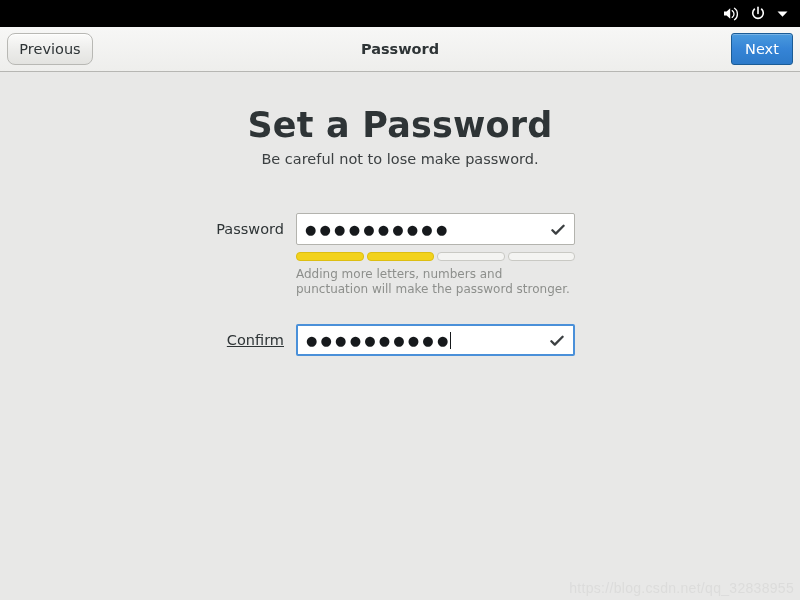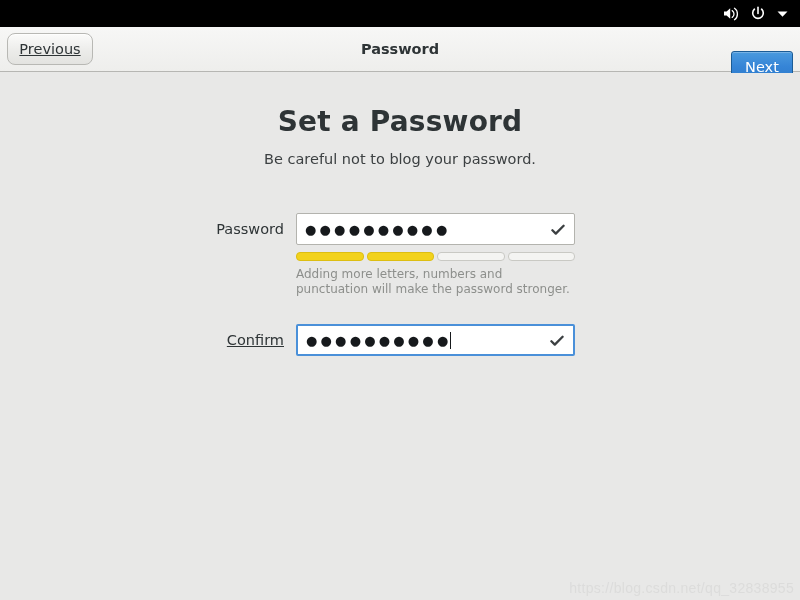--- a/index.html
+++ b/index.html
@@ -61,21 +61,20 @@
     border: 1px solid #b8b8b4;
     border-radius: 8px;
     background: linear-gradient(to bottom, #fbfbfa 0%, #ececea 55%, #e3e3e0 100%);
     color: #2e3436;
     font-size: 14.5px;
     line-height: 30px;
     text-align: center;
     box-sizing: border-box;
     cursor: pointer;
     box-shadow: 0 1px 0 rgba(255,255,255,0.7) inset;
-    text-decoration: underline;
   }
   #window-title {
     position: absolute;
     left: 0; top: 0;
     width: 800px;
     height: 45px;
     line-height: 45px;
     text-align: center;
     font-size: 14.5px;
     font-weight: bold;
@@ -89,37 +88,36 @@
     border: 1px solid #1b5c96;
     border-radius: 3px;
     background: linear-gradient(to bottom, #4a9ade 0%, #3584d6 50%, #2d7ac9 100%);
     color: #ffffff;
     font-size: 14.5px;
     line-height: 30px;
     text-align: center;
     box-sizing: border-box;
     cursor: pointer;
     box-shadow: 0 1px 0 rgba(255,255,255,0.25) inset;
-    margin-top: 18px;
   }
 
   
   #content {
     position: absolute;
     left: 0; top: 73px;
     width: 800px;
     height: 527px;
     background: #e8e8e7;
   }
   #page-title {
     position: absolute;
     left: 0; top: 32px;
     width: 800px;
     text-align: center;
-    font-size: 28px;
+    font-size: 35px;
     font-weight: bold;
     color: #2e3436;
     letter-spacing: 0.2px;
   }
   #page-subtitle {
     position: absolute;
     left: 0; top: 78px;
     width: 800px;
     text-align: center;
     font-size: 14.5px;
@@ -256,21 +254,21 @@
 
   <div id="toolbar">
     <div id="window-title">Password</div>
     <div id="prev-button">Previous</div>
     <div id="next-button">Next</div>
   </div>
 
   <div id="content">
 
     <div id="page-title">Set a Password</div>
-    <div id="page-subtitle">Be careful not to blog your password.</div>
+    <div id="page-subtitle">Be careful not to lose make password.</div>
 
     <div class="field-label" id="password-label">Password</div>
     <div class="textfield" id="password-field">
       <span class="field-value">●●●●●●●●●●</span>
       <span class="check-icon">
         <svg width="14" height="14" viewBox="0 0 14 14" aria-hidden="true">
           <path d="M1.4 7.2l3.4 3.4L12.6 2.8" stroke="#3b3f41" stroke-width="2.3" fill="none" stroke-linecap="round" stroke-linejoin="round"></path>
         </svg>
       </span>
     </div>

